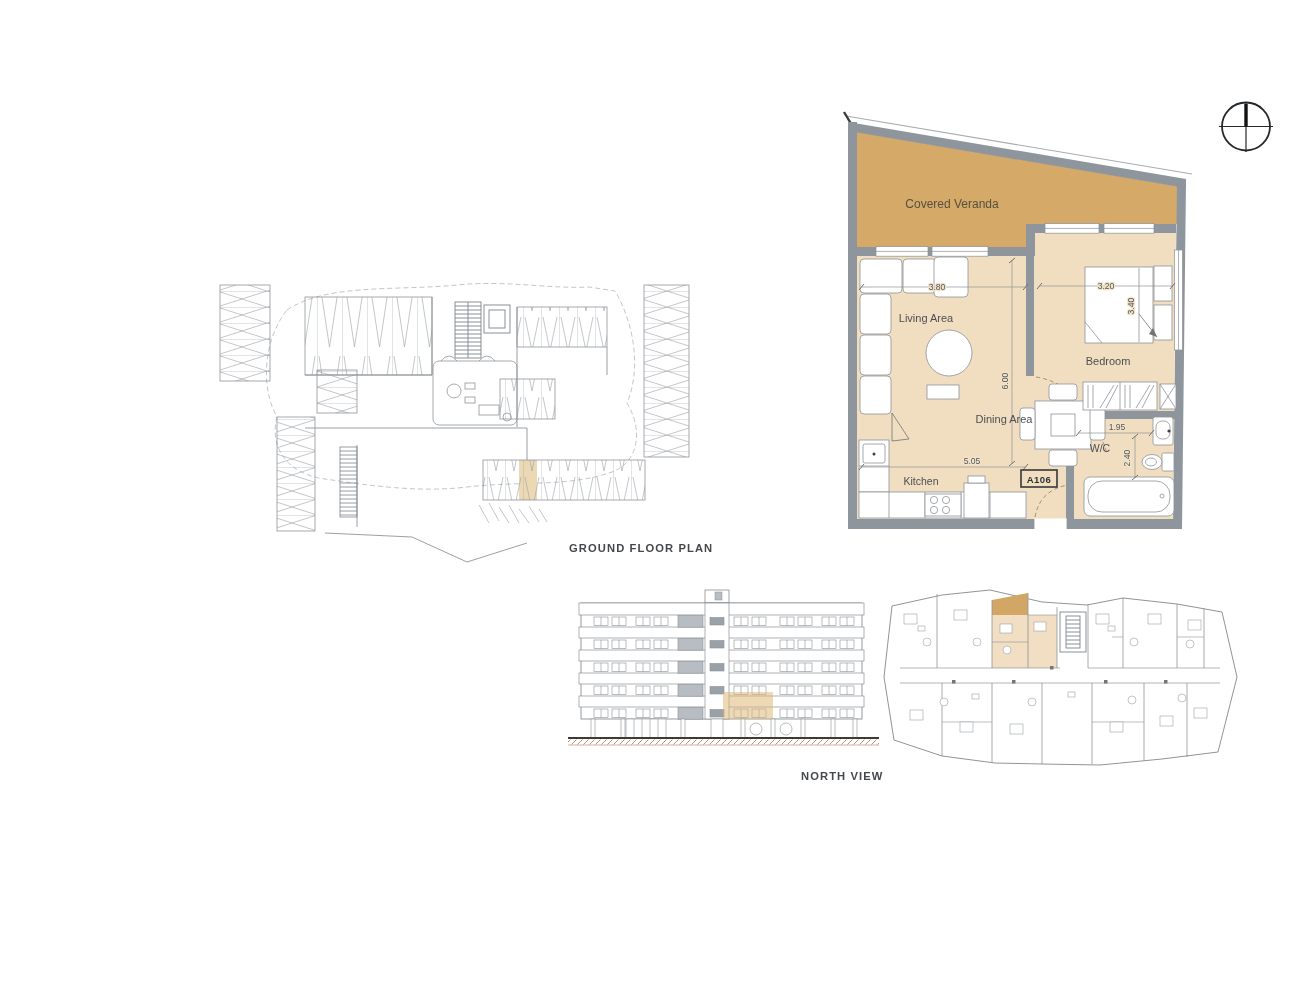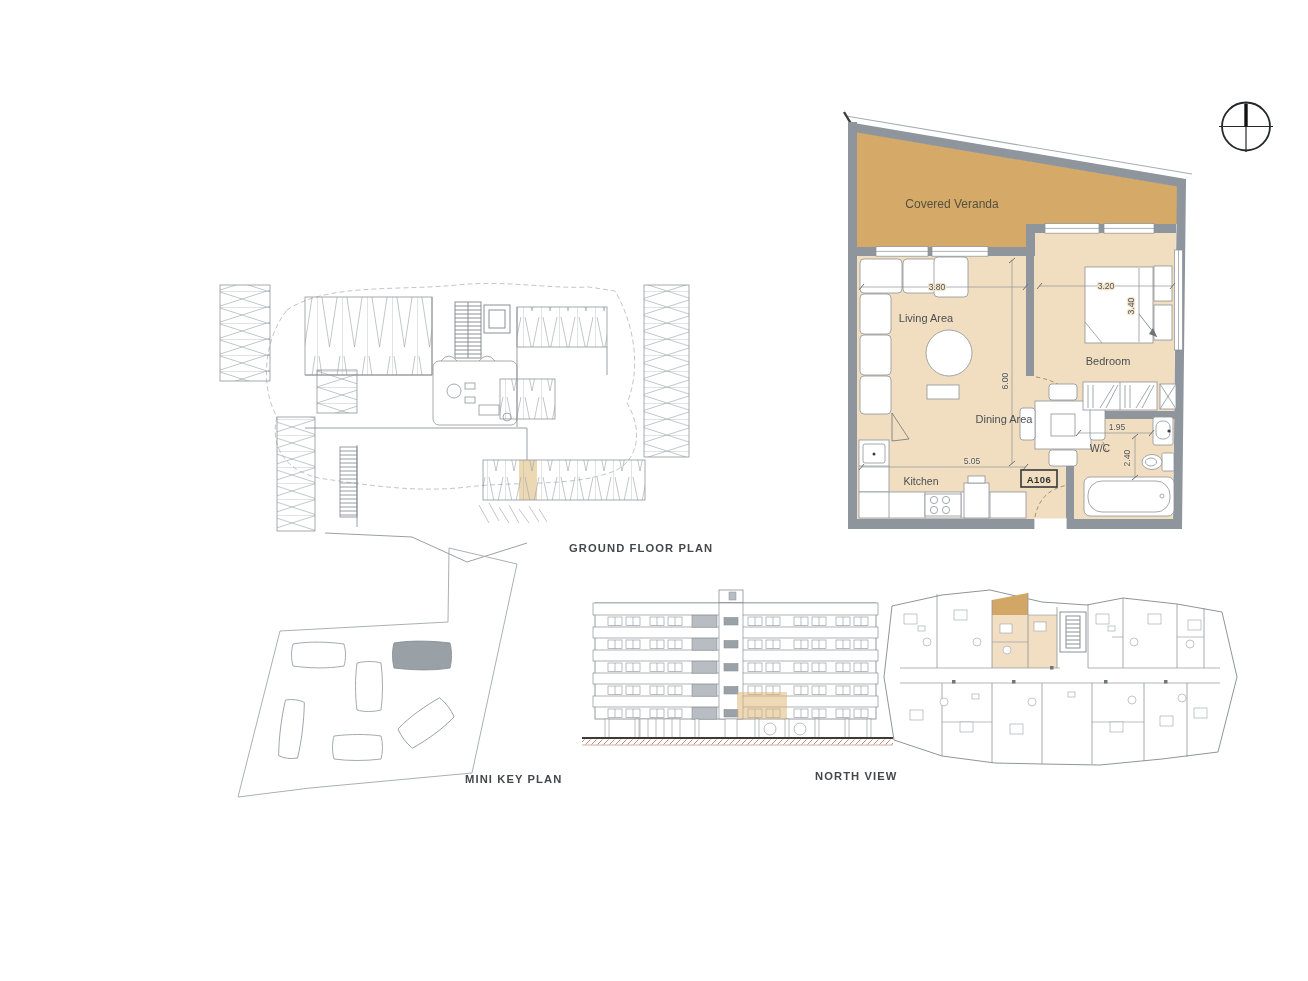--- a/index.html
+++ b/index.html
@@ -270,36 +270,22 @@
 
       <g fill="none" stroke="#7f868c" stroke-width="0.8">
         <rect x="123" y="172" width="17" height="70"></rect>
         <path d="M123,176 h17 M123,180 h17 M123,184 h17 M123,188 h17 M123,192 h17 M123,196 h17 M123,200 h17 M123,204 h17 M123,208 h17 M123,212 h17 M123,216 h17 M123,220 h17 M123,224 h17 M123,228 h17 M123,232 h17 M123,236 h17 M123,240 h17"></path>
       </g>
 
       <text class="caption" x="352" y="277">GROUND FLOOR PLAN</text>
     </svg>
   </div>
 
-  <div class="panel" style="left:230px;top:545px;width:335px;height:265px">
-    <svg width="335" height="265" viewBox="0 0 335 265">
-      <path d="M50,86 L218,77 L219,3 L287,19 L242,228 L80,243 L8,252 Z" fill="none" stroke="#a2a7ac" stroke-width="0.9"></path>
-      <g fill="#ffffff" stroke="#9aa0a5" stroke-width="0.9">
-        <path d="M63,99 C80,96 99,97 114,99 C116,106 116,114 114,121 C96,124 78,123 63,121 C61,113 61,106 63,99 Z"></path>
-        <path d="M127,118 C135,116 145,116 151,118 C153,133 153,151 151,165 C143,167 134,167 127,165 C125,150 125,133 127,118 Z"></path>
-        <path d="M52,156 C58,154 66,154 71,156 C73,174 73,196 71,212 C64,214 58,214 52,212 C50,195 50,174 52,156 Z" transform="rotate(7 61 184)"></path>
-        <path d="M104,191 C120,189 138,189 151,191 C153,198 153,207 151,214 C136,216 118,216 104,214 C102,206 102,198 104,191 Z"></path>
-        <path d="M170,166 C186,163 206,164 222,166 C224,174 224,183 222,190 C204,193 186,192 170,190 C168,182 168,174 170,166 Z" transform="rotate(-37 196 178)"></path>
-      </g>
-      <path d="M164,98 C182,95 204,96 220,98 C222,106 222,115 220,123 C201,126 181,125 164,123 C162,114 162,106 164,98 Z" fill="#99a0a6" stroke="#8a9096" stroke-width="0.9"></path>
-      <text class="caption" x="235" y="238">MINI KEY PLAN</text>
-    </svg>
-  </div>
-
-  <div class="panel" style="left:580px;top:588px;width:315px;height:200px">
+
+  <div class="panel" style="left:566px;top:588px;width:315px;height:200px">
     <svg width="315" height="200" viewBox="0 0 315 200">
       <defs>
         <pattern id="pg" width="6" height="6" patternUnits="userSpaceOnUse">
           <path d="M0,6 L6,0" stroke="#a85a3e" stroke-width="0.8"></path>
         </pattern>
         <g id="winrow" stroke="#8b9096" stroke-width="0.6">
           <rect x="112" y="-1.8" width="25" height="12" fill="#b7bdc2"></rect>
           <rect x="28" y="0" width="14" height="8.5" fill="#ffffff"></rect>
             <line x1="35" y1="0" x2="35" y2="8.5"></line>
           <rect x="46" y="0" width="14" height="8.5" fill="#ffffff"></rect>

